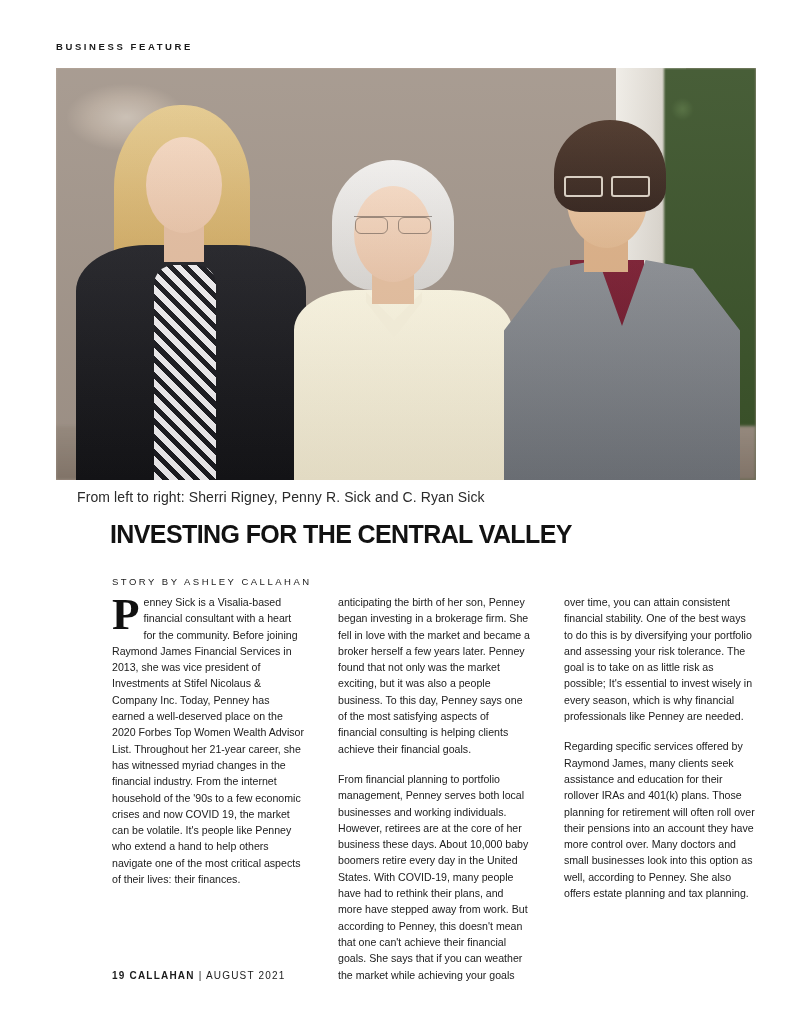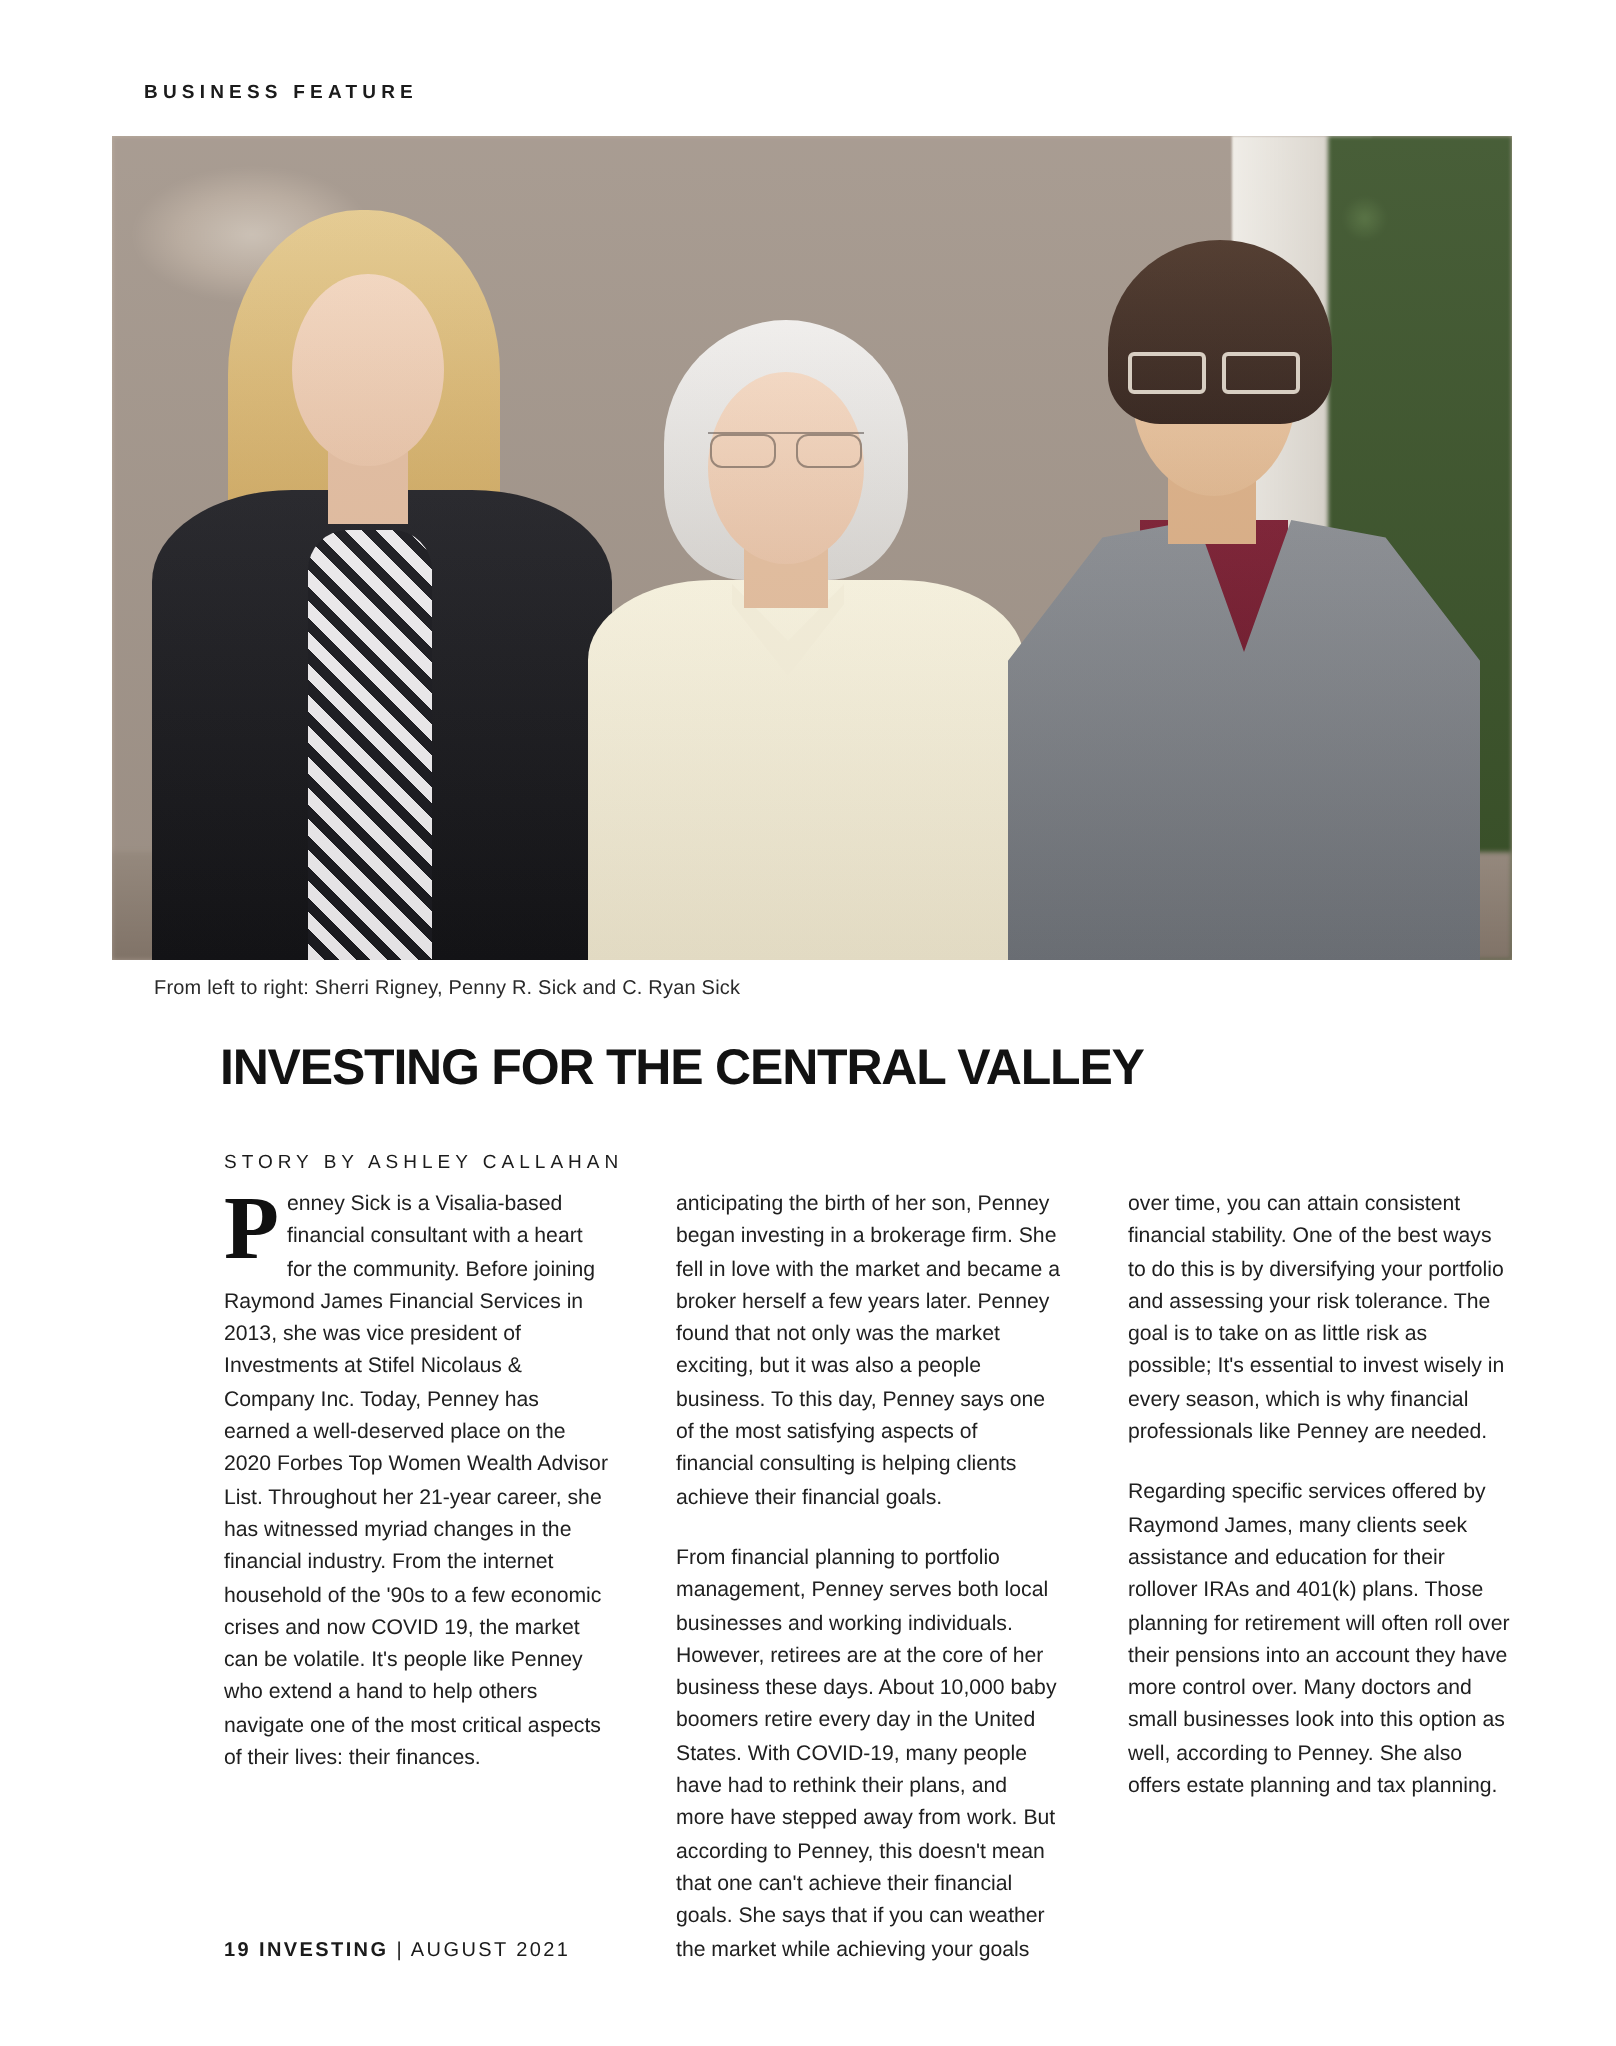--- a/index.html
+++ b/index.html
@@ -18,21 +18,21 @@
   }
   .content {
     position: absolute;
     left: 56px;
     top: 0;
     width: 700px;
     height: 1023px;
   }
   .kicker {
     position: absolute;
-    left: 16px;
+    left: 0;
     top: 41px;
     font-size: 9.5px;
     font-weight: bold;
     letter-spacing: 2.6px;
     color: #1b1b1b;
   }
   .hero {
     position: absolute;
     left: 0;
     top: 68px;
@@ -192,21 +192,21 @@
     clip-path: polygon(0 32%, 20% 4%, 40% 0, 50% 30%, 60% 0, 80% 4%, 100% 32%, 100% 100%, 0 100%);
   }
   .hero .sheen {
     position: absolute; inset: 0;
     background: linear-gradient(180deg, rgba(255,255,255,.07) 0%, rgba(0,0,0,.05) 100%);
   }
   .caption {
     position: absolute;
     left: 21px;
     top: 489px;
-    font-size: 10px;
+    font-size: 14px;
     color: #2a2a2a;
     letter-spacing: .1px;
   }
   .headline {
     position: absolute;
     left: 54px;
     top: 520px;
     font-size: 25px;
     font-weight: bold;
     letter-spacing: -0.6px;
@@ -318,18 +318,18 @@
         <p>From financial planning to portfolio management, Penney serves both local businesses and working individuals. However, retirees are at the core of her business these days. About 10,000 baby boomers retire every day in the United States. With COVID-19, many people have had to rethink their plans, and more have stepped away from work. But according to Penney, this doesn't mean that one can't achieve their financial goals. She says that if you can weather the market while achieving your goals</p>
       </div>
       <div class="col">
         <p>over time, you can attain consistent financial stability. One of the best ways to do this is by diversifying your portfolio and assessing your risk tolerance. The goal is to take on as little risk as possible; It's essential to invest wisely in every season, which is why financial professionals like Penney are needed.</p>
         <p>Regarding specific services offered by Raymond James, many clients seek assistance and education for their rollover IRAs and 401(k) plans. Those planning for retirement will often roll over their pensions into an account they have more control over. Many doctors and small businesses look into this option as well, according to Penney. She also offers estate planning and tax planning.</p>
       </div>
     </div>
 
     <div class="footer">
       <span class="pg">19</span>
-      <span class="mag">INVESTING</span>
+      <span class="mag">CALLAHAN</span>
       <span class="issue">| AUGUST 2021</span>
     </div>
 
   </div>
 </div>
 
 </body></html>

